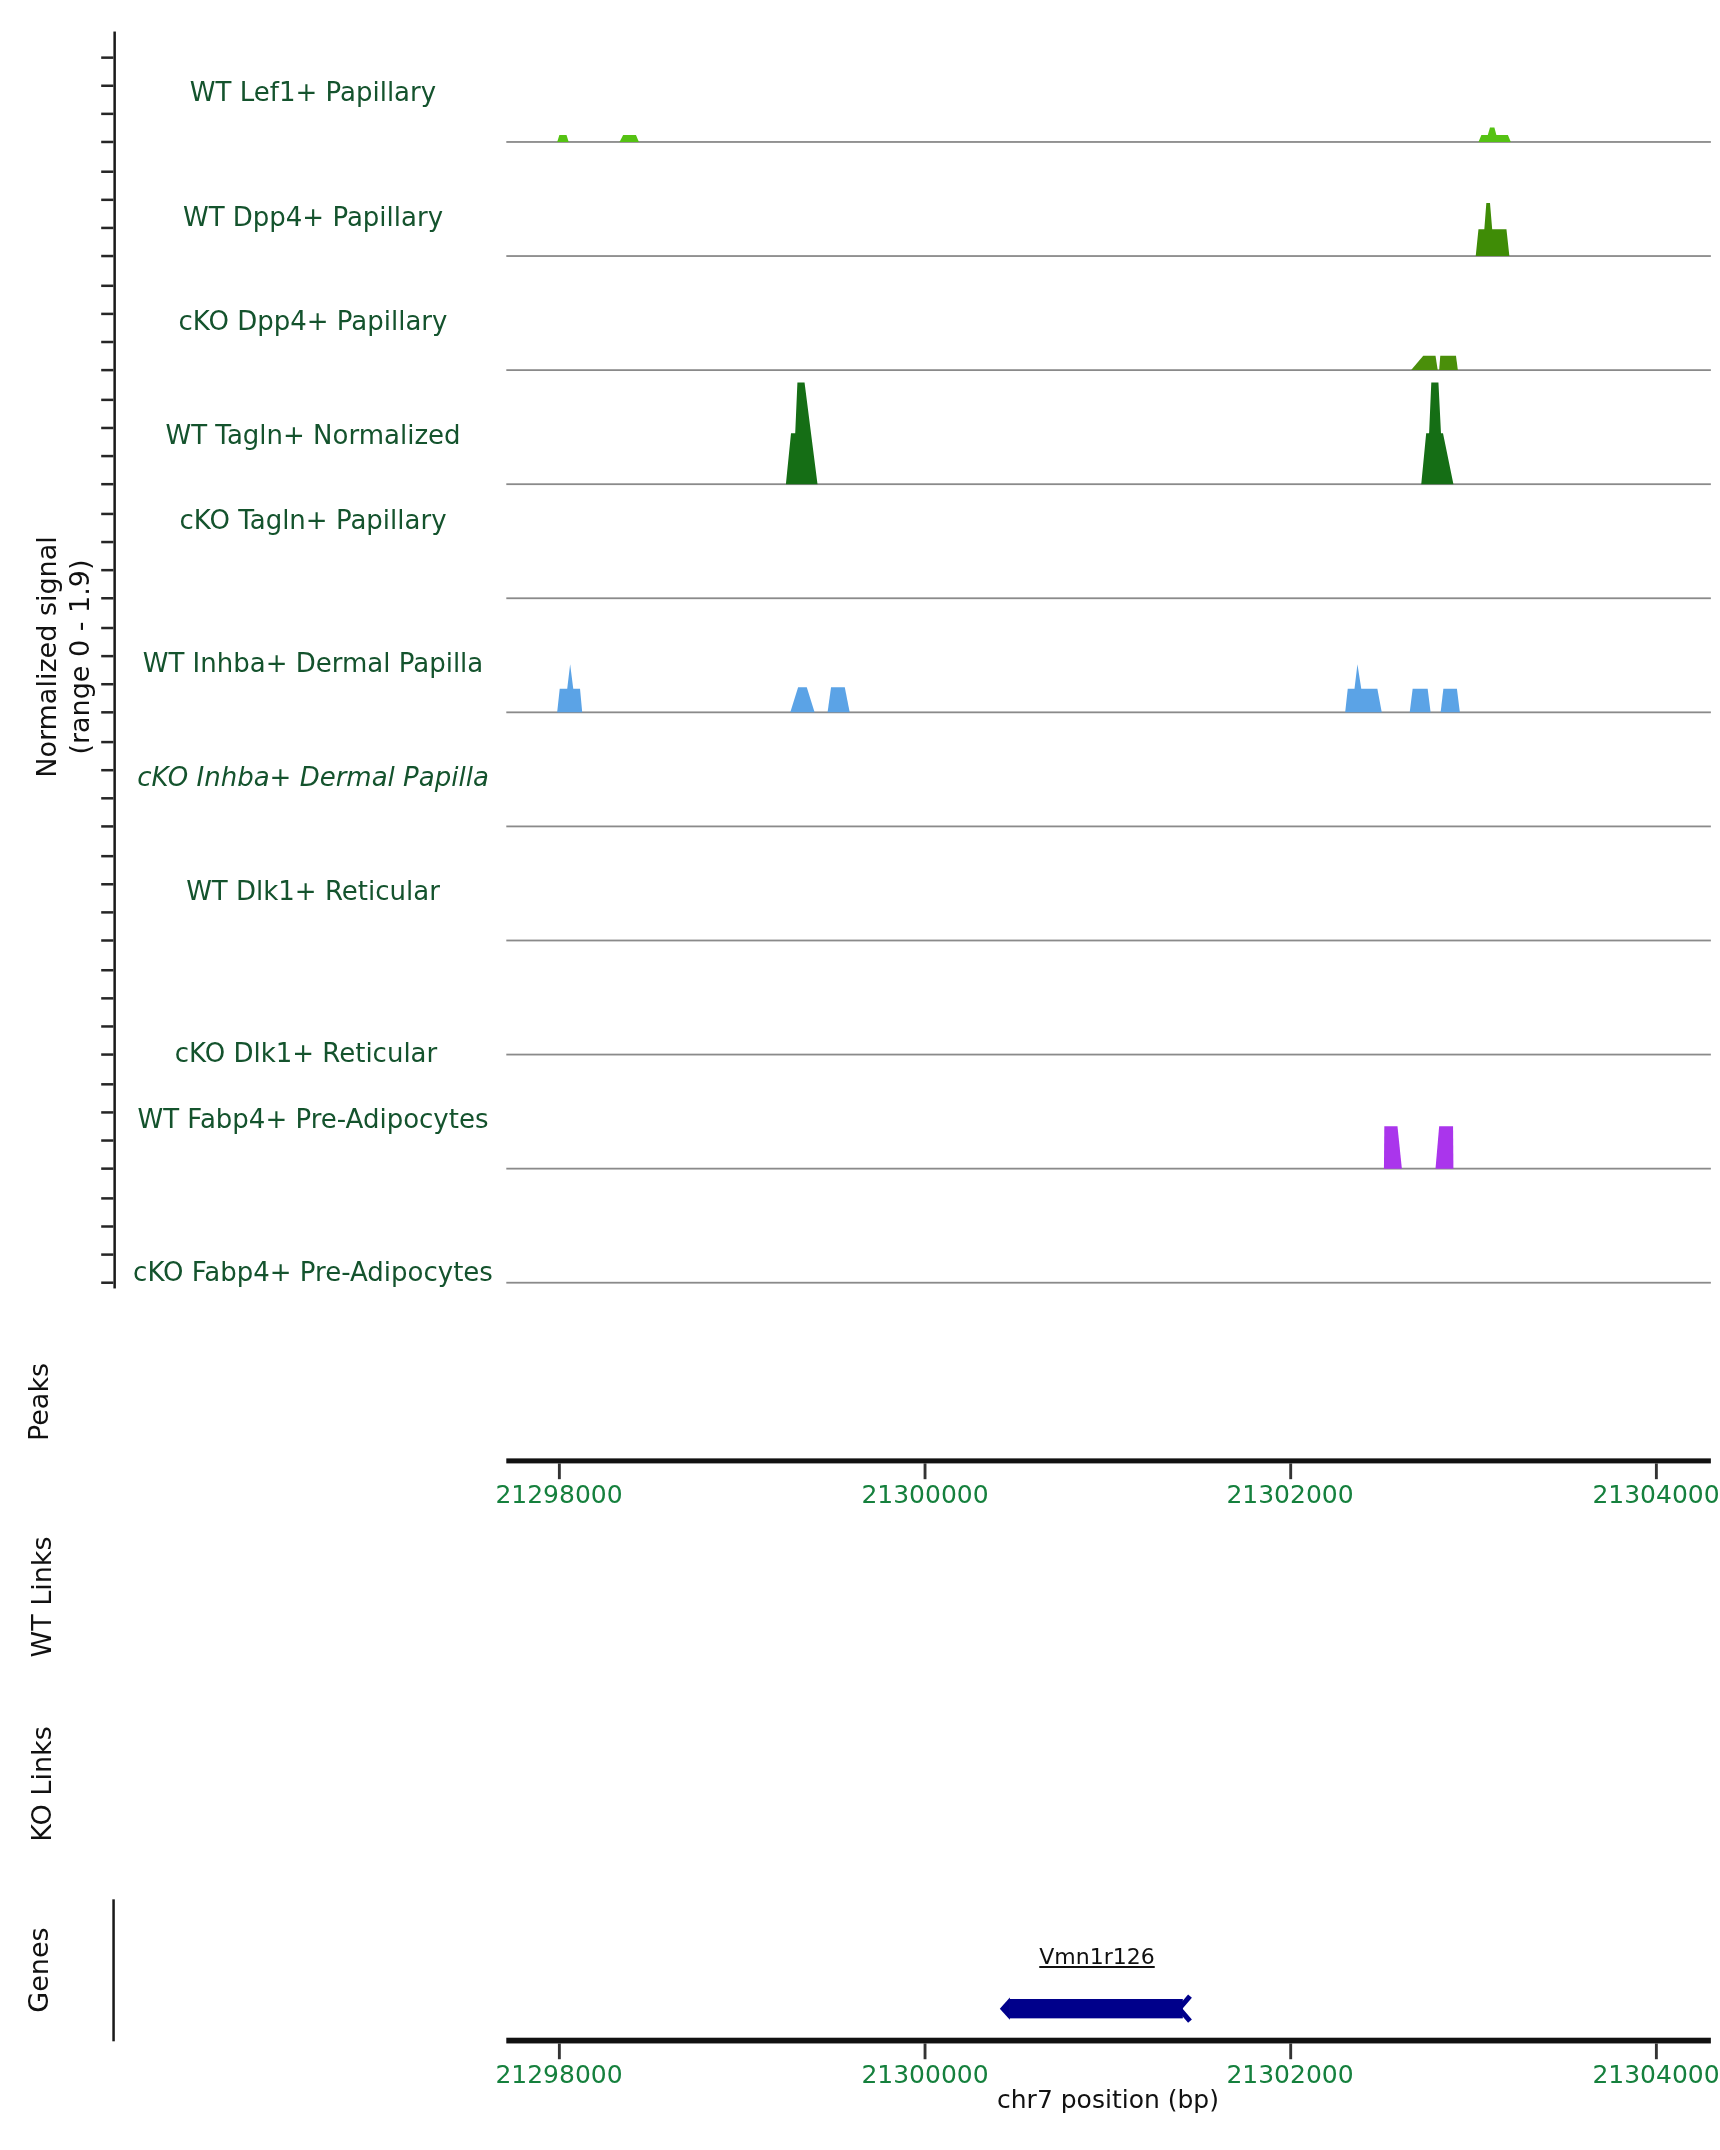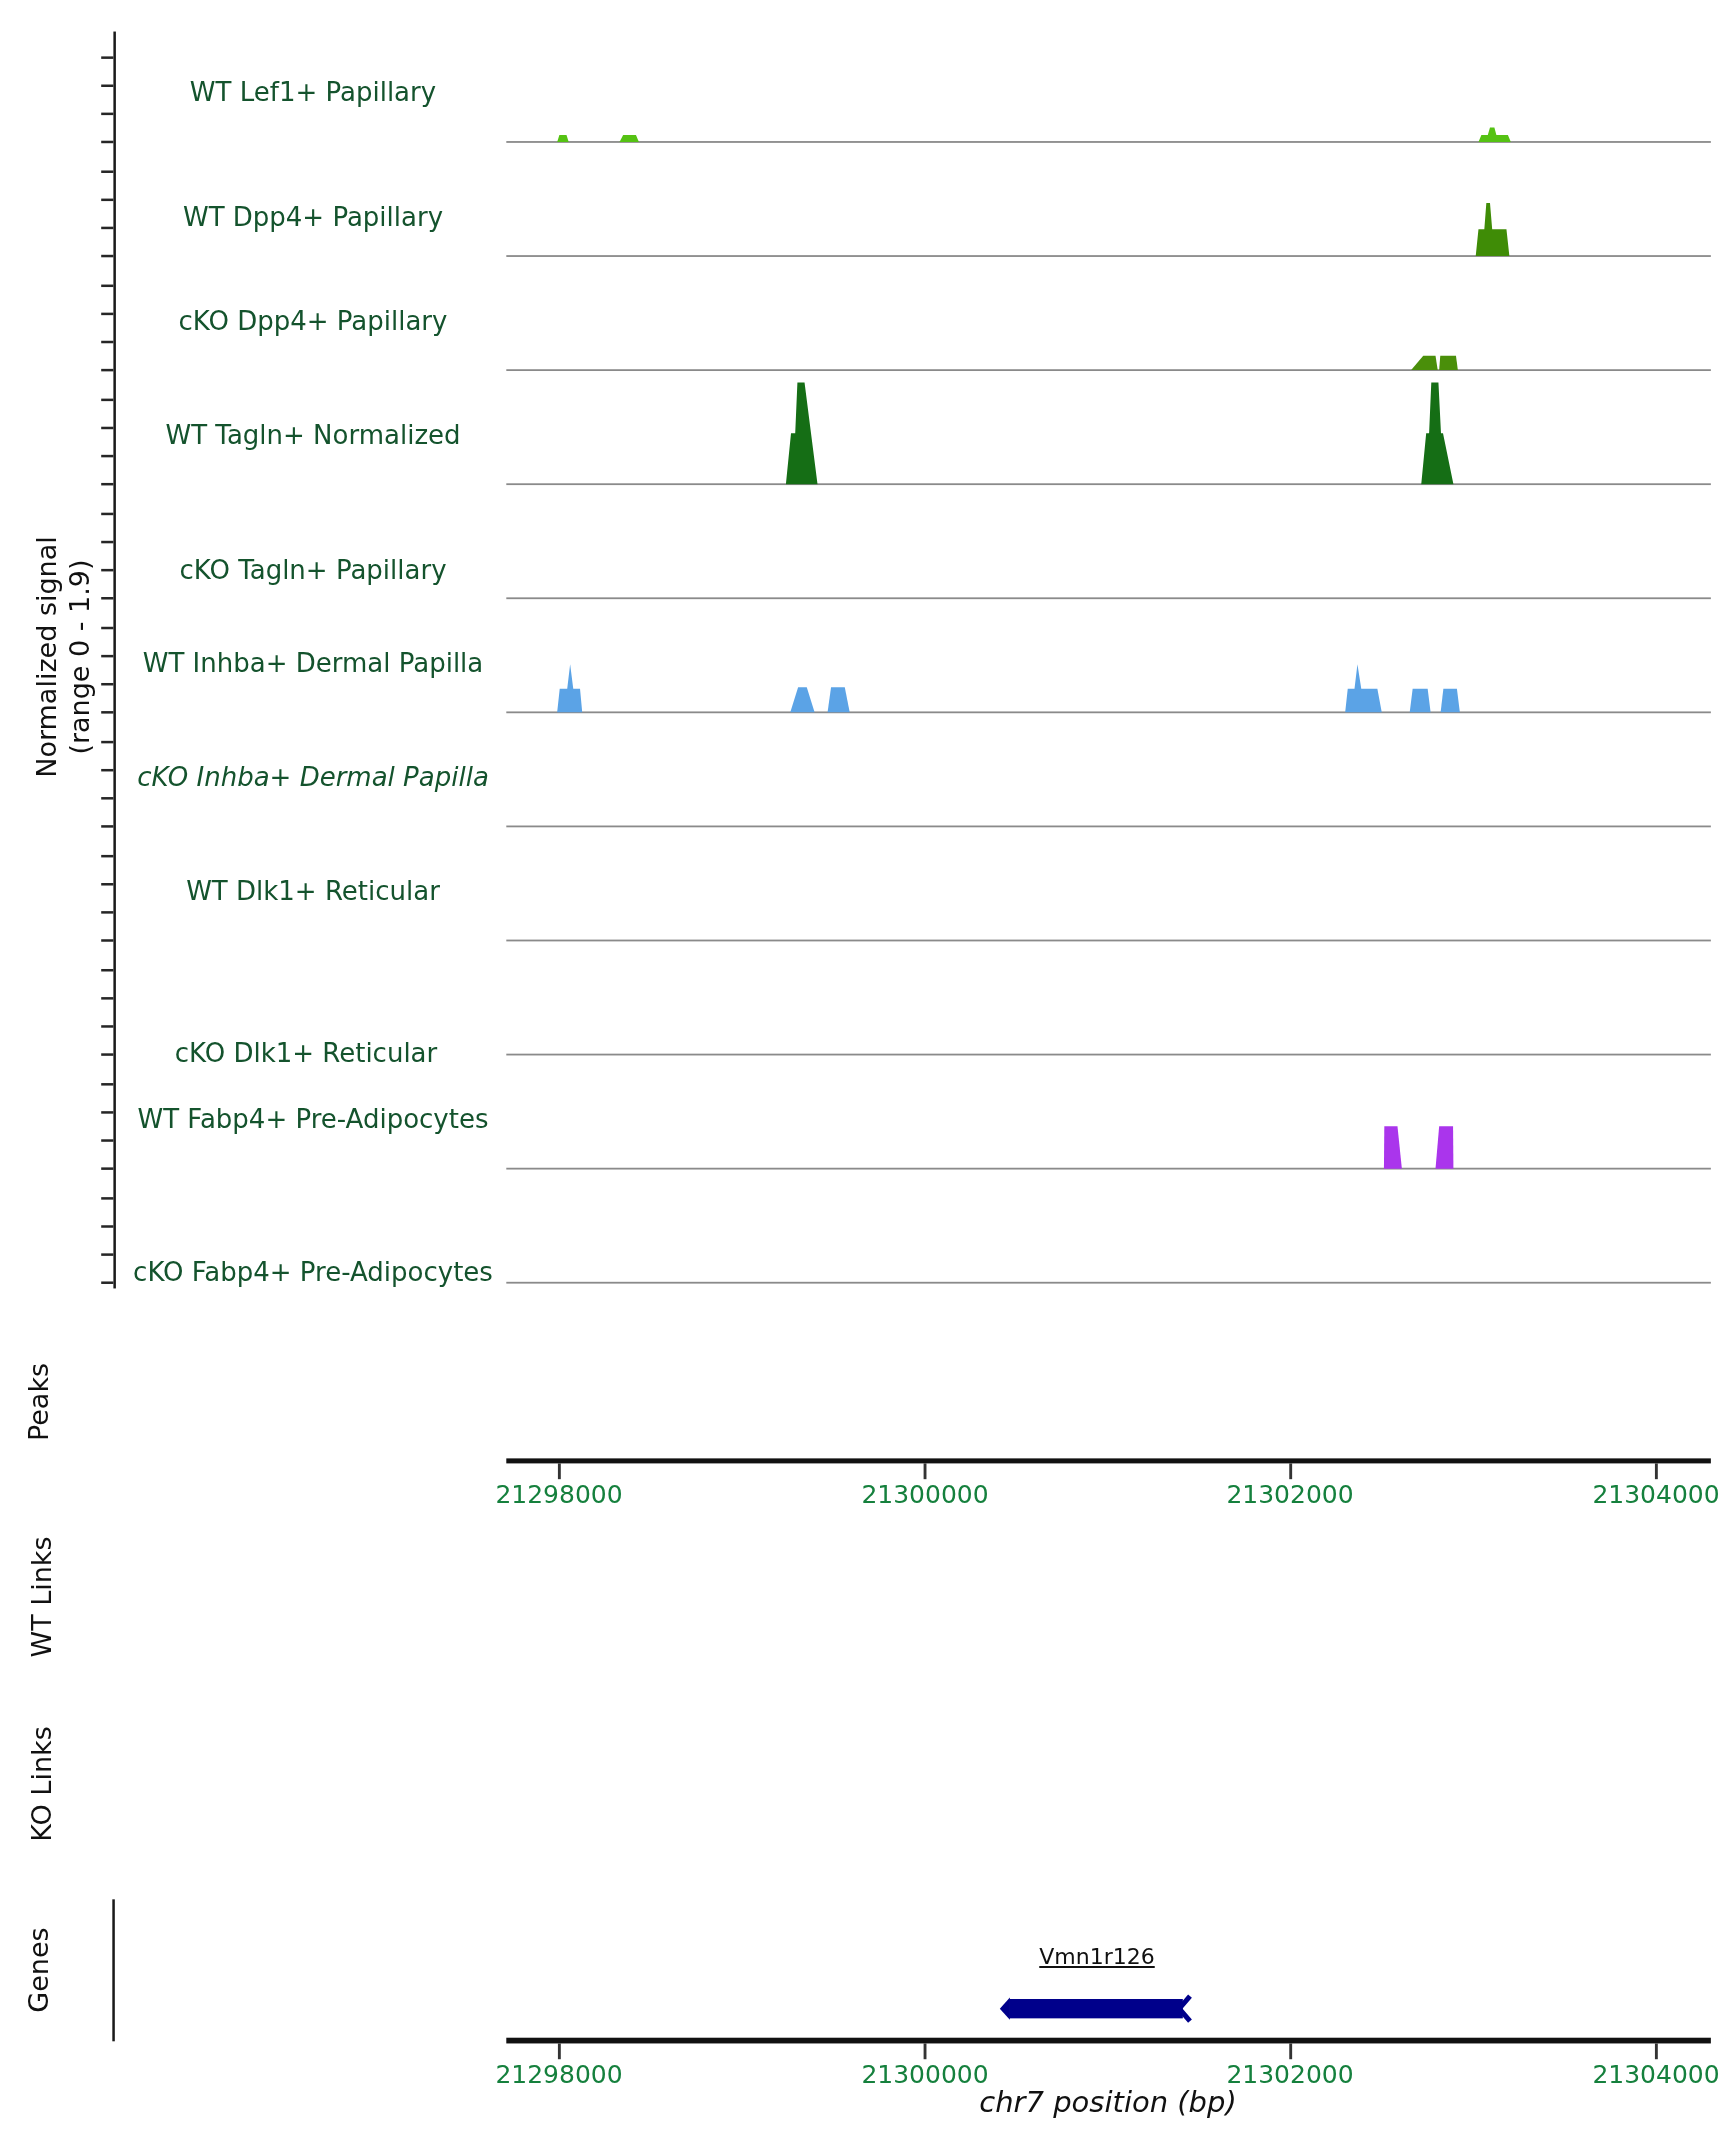--- a/index.html
+++ b/index.html
@@ -23,21 +23,21 @@
     line-height:1.24;
   }
   .xtick{
     position:absolute;
     transform:translateX(-50%);
     font-size:25px;color:#15803d;white-space:nowrap;
   }
   .xlabel{
     position:absolute;
     transform:translateX(-50%);
-    font-size:29px;color:#111111;white-space:nowrap;font-style:italic;
+    font-size:25px;color:#111111;white-space:nowrap;
   }
   .genelabel{
     position:absolute;
     transform:translateX(-50%);
     font-size:22px;color:#111111;white-space:nowrap;
   }
 </style>
 </head>
 <body>
 
@@ -140,21 +140,21 @@
 
   <div class="genelabel" style="left:1097px;top:1944px;text-decoration:underline;">Vmn1r126</div>
 
   <div class="xlabel" style="left:1108px;top:2085px;">chr7 position (bp)</div>
 
   <div id="generated">
       <div class="tlabel" style="left: 313px; top: 92px;">WT Lef1+ Papillary</div>
       <div class="tlabel" style="left: 313px; top: 217px;">WT Dpp4+ Papillary</div>
       <div class="tlabel" style="left: 313px; top: 321px;">cKO Dpp4+ Papillary</div>
       <div class="tlabel" style="left: 313px; top: 435px;">WT Tagln+ Normalized</div>
-      <div class="tlabel" style="left: 313px; top: 570px;">cKO Tagln+ Papillary</div>
+      <div class="tlabel" style="left: 313px; top: 520px;">cKO Tagln+ Papillary</div>
       <div class="tlabel" style="left: 313px; top: 663px;">WT Inhba+ Dermal Papilla</div>
       <div class="tlabel" style="left: 313px; top: 777px; font-style: italic;">cKO Inhba+ Dermal Papilla</div>
       <div class="tlabel" style="left: 313px; top: 891px;">WT Dlk1+ Reticular</div>
       <div class="tlabel" style="left: 306px; top: 1005px; margin-top: 48px;">cKO Dlk1+ Reticular</div>
       <div class="tlabel" style="left: 313px; top: 1119px;">WT Fabp4+ Pre-Adipocytes</div>
       <div class="tlabel" style="left: 313px; top: 1272px;">cKO Fabp4+ Pre-Adipocytes</div>
       <div class="xtick" style="left: 559px; top: 1480px;">21298000</div>
       <div class="xtick" style="left: 925px; top: 1480px;">21300000</div>
       <div class="xtick" style="left: 1290px; top: 1480px;">21302000</div>
       <div class="xtick" style="left: 1656px; top: 1480px;">21304000</div>

